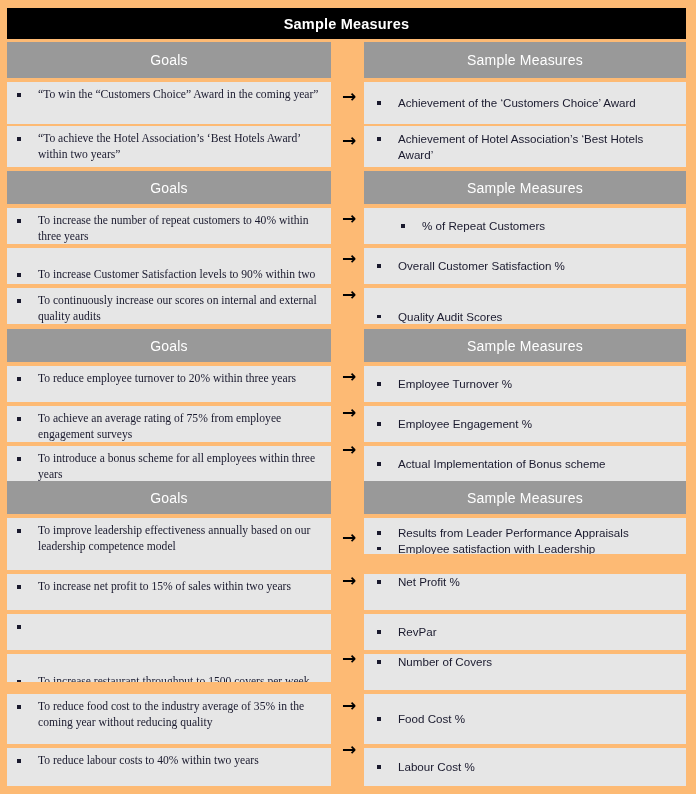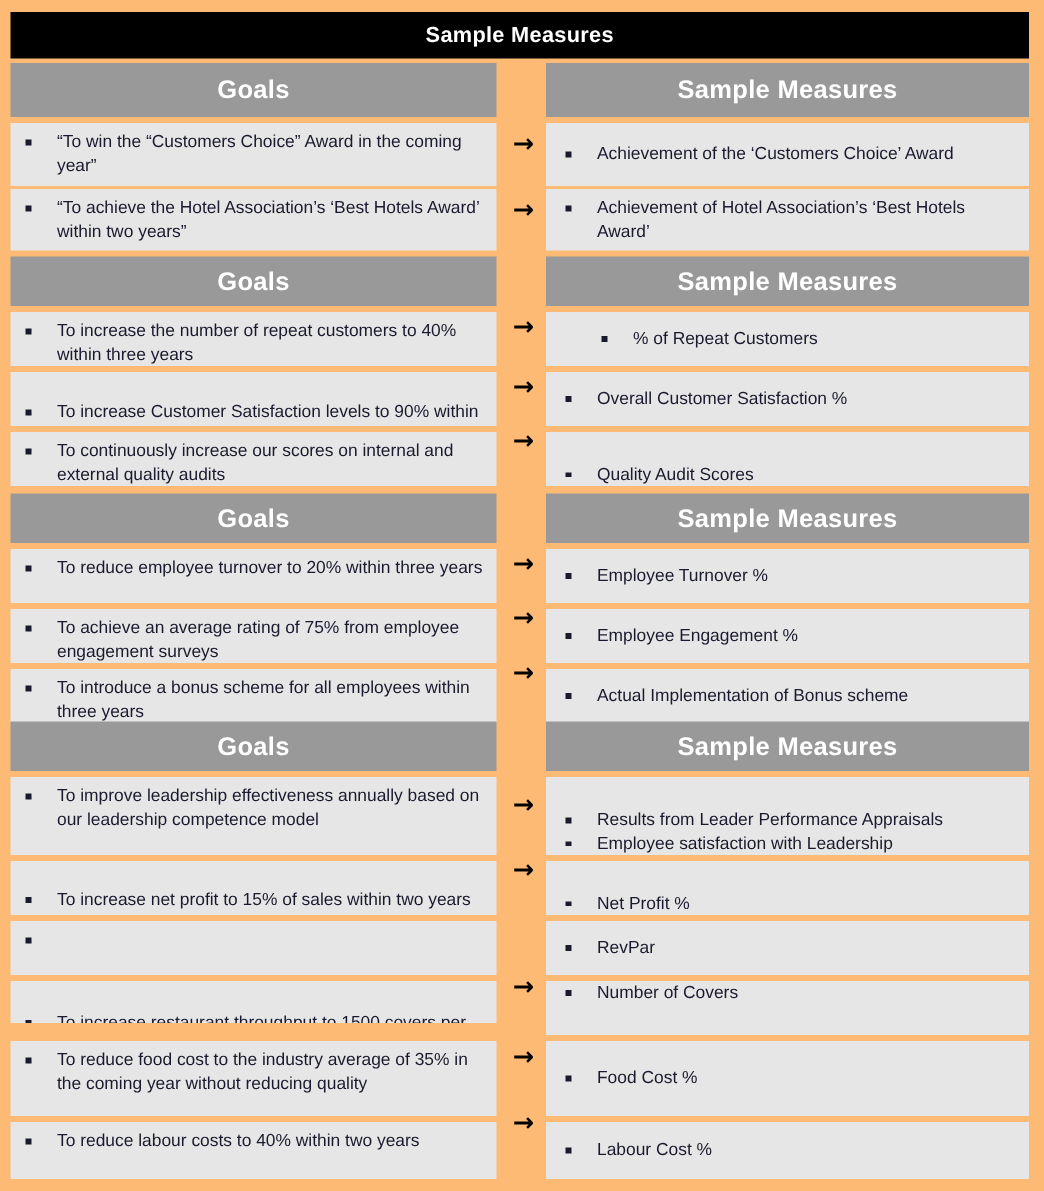--- a/index.html
+++ b/index.html
@@ -39,22 +39,22 @@
     align-items: center;
     justify-content: center;
     letter-spacing: 0.2px;
   }
 
   
   .col-header {
     position: absolute;
     background: #999999;
     color: #ffffff;
-    font-size: 17px;
-    font-weight: bold;
+    font-size: 14px;
+    font-weight: normal;
     display: flex;
     align-items: center;
     justify-content: center;
     letter-spacing: 0.2px;
   }
   .col-header.left  { left: 7px;   width: 324px; }
   .col-header.right { left: 364px; width: 322px; }
 
   
   .cell {
@@ -65,21 +65,21 @@
   }
   .cell.left  { left: 7px;   width: 324px; }
   .cell.right { left: 364px; width: 322px; }
 
   .bullet-line {
     position: relative;
     color: #1a1a2e;
     font-size: 11.6px;
     line-height: 15.5px;
   }
-  .cell.left .bullet-line  { padding-left: 31px; padding-right: 6px; }
+  .cell.left .bullet-line  { padding-left: 31px; padding-right: 6px; font-family: Liberation Serif, serif; }
   .cell.right .bullet-line { padding-left: 34px; padding-right: 6px; }
 
   .bullet-line .bullet {
     position: absolute;
     width: 3.5px;
     height: 3.5px;
     background: #1a1a2e;
     left: 10px;
     top: 6px;
   }
@@ -166,29 +166,29 @@
       </div>
       <div class="cell right" style="top: 446px; height: 36px; display: flex; flex-direction: column; justify-content: center;">
         <div class="bullet-line"><span class="bullet"></span><span>Actual Implementation of Bonus scheme</span></div>
       </div>
       <div class="arrow" style="top: 441px;">→</div>
       <div class="col-header left" style="top: 481px; height: 33px;">Goals</div>
       <div class="col-header right" style="top: 481px; height: 33px;">Sample Measures</div>
       <div class="cell left" style="top: 518px; height: 52px; padding-top: 5px;">
         <div class="bullet-line"><span class="bullet"></span><span>To improve leadership effectiveness annually based on our leadership competence model</span></div>
       </div>
-      <div class="cell right" style="top: 518px; height: 52px; display: flex; flex-direction: column; justify-content: flex-start; padding-top: 21px;">
+      <div class="cell right" style="top: 518px; height: 36px; display: flex; flex-direction: column; justify-content: flex-start; padding-top: 7px;">
         <div class="bullet-line"><span class="bullet"></span><span>Results from Leader Performance Appraisals</span></div>
         <div class="bullet-line"><span class="bullet"></span><span>Employee satisfaction with Leadership</span></div>
       </div>
       <div class="arrow" style="top: 529px;">→</div>
-      <div class="cell left" style="top: 574px; height: 36px; padding-top: 18px;">
+      <div class="cell left" style="top: 574px; height: 36px; padding-top: 5px;">
         <div class="bullet-line"><span class="bullet"></span><span>To increase net profit to 15% of sales within two years</span></div>
       </div>
-      <div class="cell right" style="top: 574px; height: 36px; display: flex; flex-direction: column; justify-content: flex-end;">
+      <div class="cell right" style="top: 574px; height: 36px; display: flex; flex-direction: column; justify-content: flex-start;">
         <div class="bullet-line"><span class="bullet"></span><span>Net Profit %</span></div>
       </div>
       <div class="arrow" style="top: 572px;">→</div>
       <div class="cell left" style="top: 614px; height: 36px; padding-top: 5px;">
         <div class="bullet-line"><span class="bullet"></span></div>
       </div>
       <div class="cell right" style="top: 614px; height: 36px; display: flex; flex-direction: column; justify-content: center;">
         <div class="bullet-line"><span class="bullet"></span><span>RevPar</span></div>
       </div>
       <div class="cell left" style="top: 654px; height: 28px; padding-top: 20px;">

